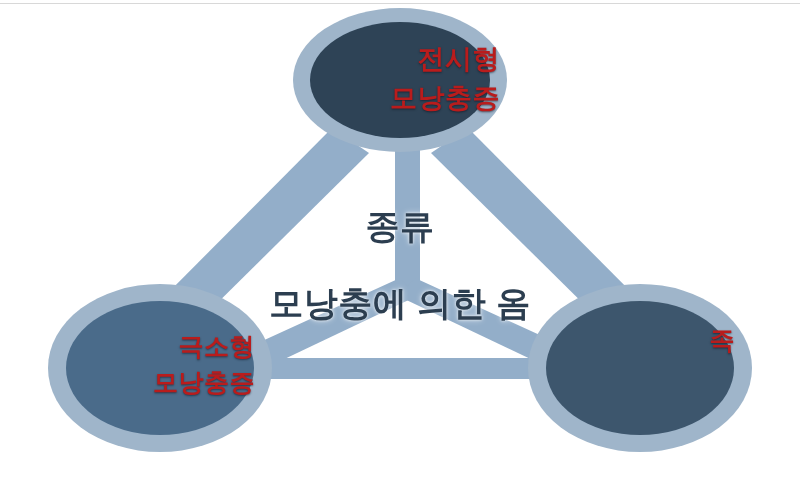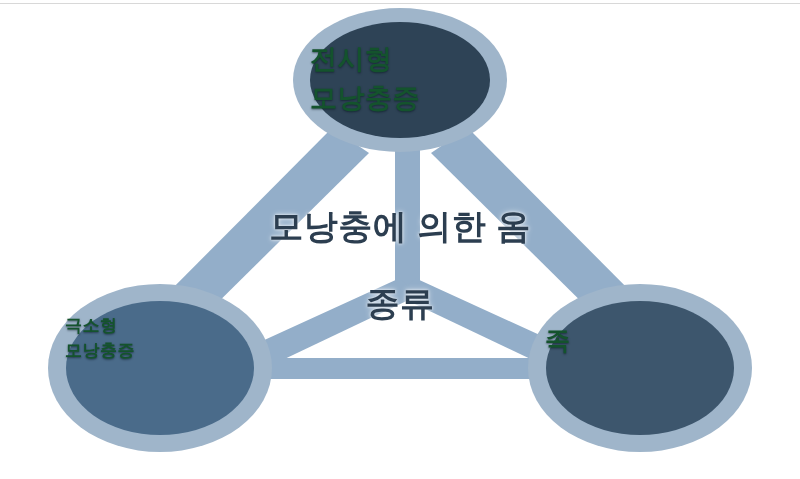--- a/index.html
+++ b/index.html
@@ -27,40 +27,40 @@
   }
   #diagram-svg {
     position: absolute;
     left: 0;
     top: 0;
     width: 800px;
     height: 479px;
   }
   .node-label {
     position: absolute;
-    text-align: left;
-    color: #14532d;
+    text-align: right;
+    color: #b91c1c;
     font-weight: bold;
     line-height: 1.45;
     letter-spacing: 0.5px;
     text-shadow: 0 1px 2px rgba(10,20,32,0.55);
     pointer-events: none;
   }
   .node-label .line { display: block; }
   #label-top {
     left: 310px;
     top: 40px;
     width: 190px;
     font-size: 27px;
   }
   #label-left {
     left: 65px;
-    top: 314px;
+    top: 328px;
     width: 190px;
-    font-size: 17px;
+    font-size: 25px;
   }
   #label-right {
     left: 545px;
     top: 322px;
     width: 190px;
     font-size: 25px;
   }
   #center-title {
     position: absolute;
     left: 200px;
@@ -125,17 +125,17 @@
   <div class="node-label" id="label-left">
     <span class="line">극소형</span>
     <span class="line">모낭충증</span>
   </div>
 
   <div class="node-label" id="label-right">
     <span class="line">족</span>
   </div>
 
   <div id="center-title">
+    <span class="line">종류</span>
     <span class="line">모낭충에 의한 옴</span>
-    <span class="line">종류</span>
   </div>
 
 </div>
 
 </body></html>

